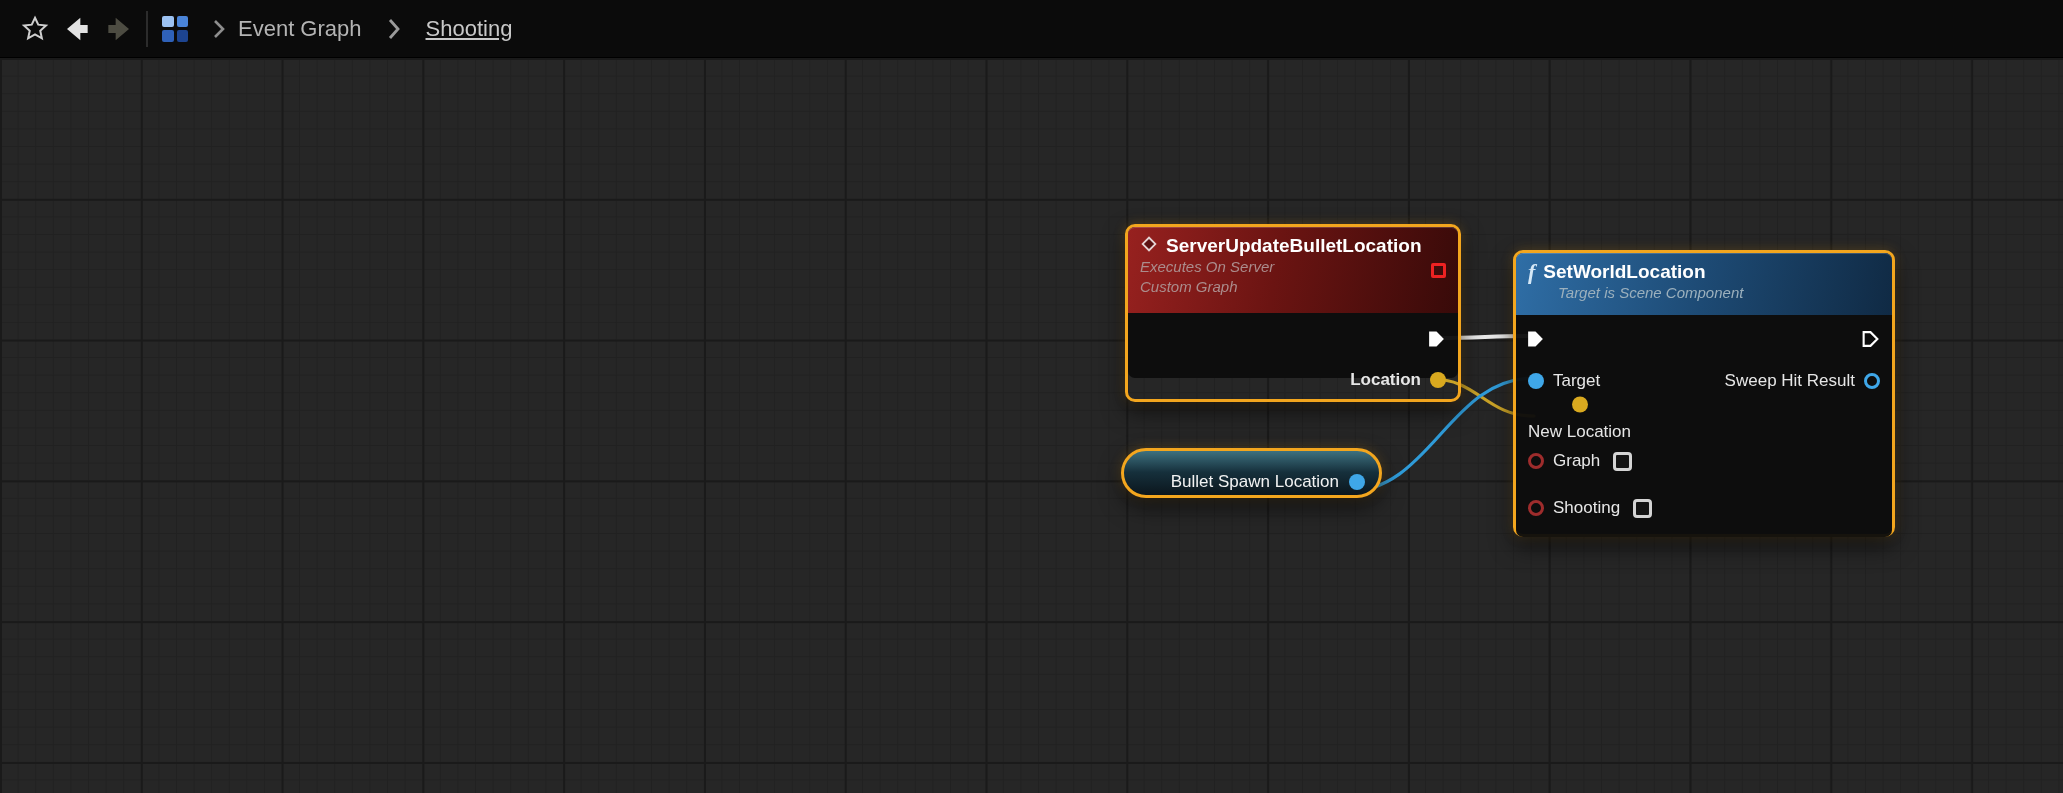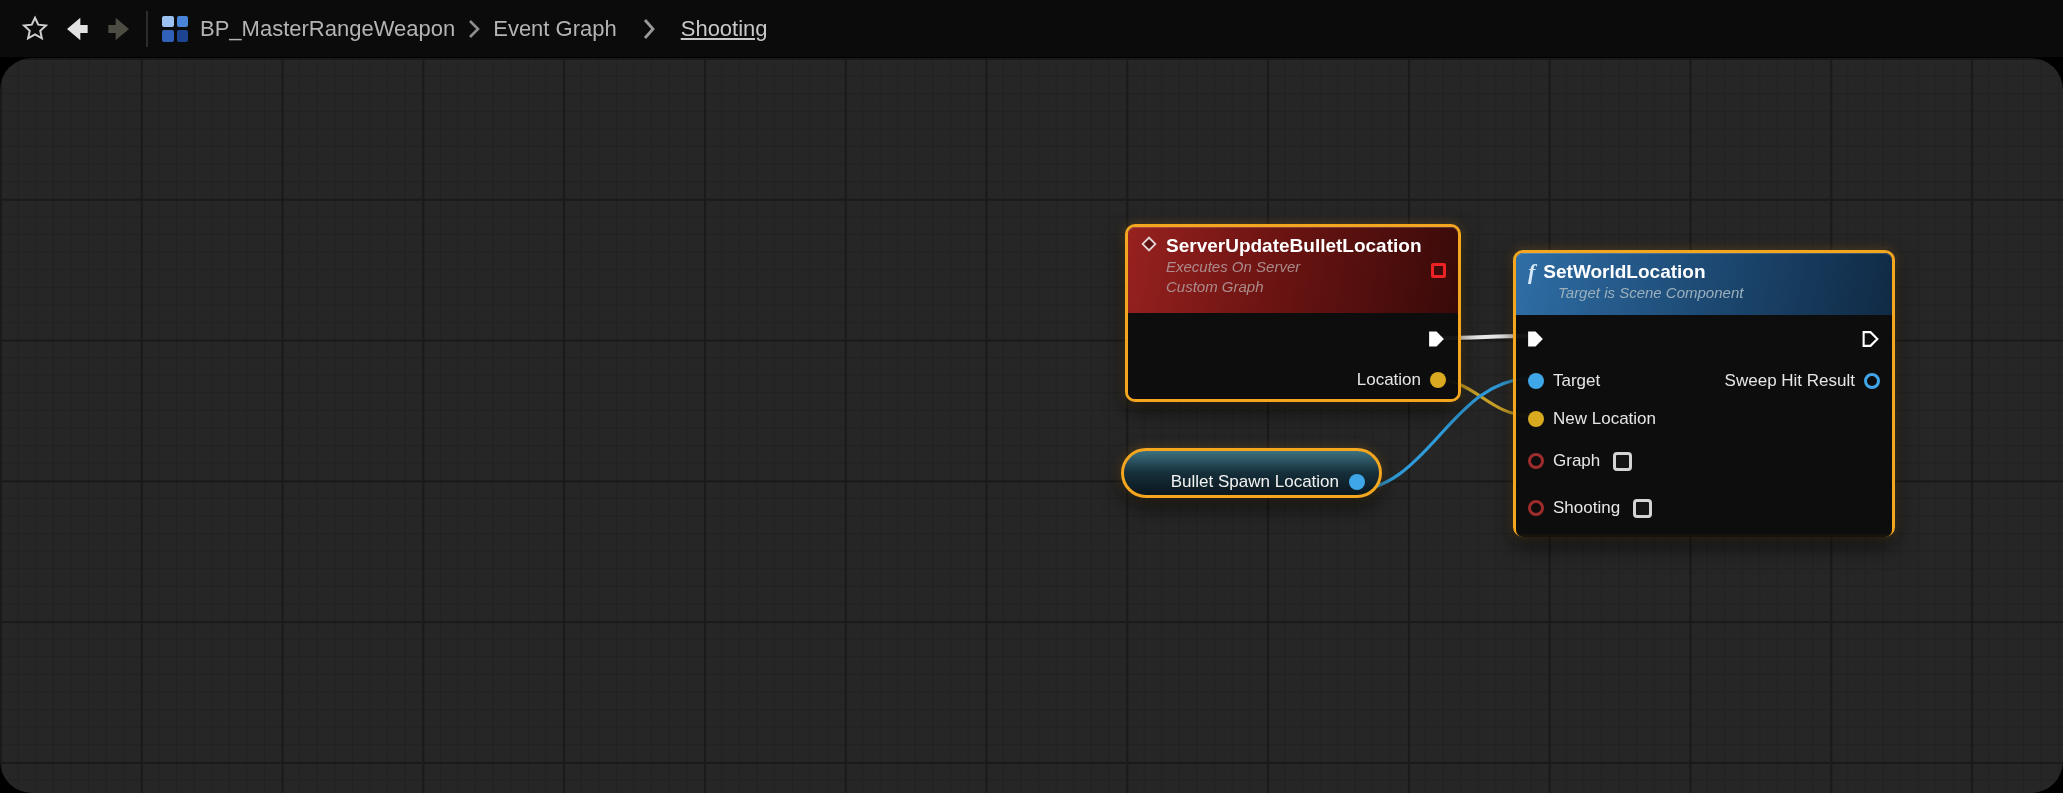--- a/index.html
+++ b/index.html
@@ -26,53 +26,52 @@
   
   .graph {
     position:relative; width:2063px; height:735px;
     background-color:#262626;
     background-image:
       linear-gradient(#1a1a1a 2px, transparent 2px),
       linear-gradient(90deg, #1a1a1a 2px, transparent 2px),
       linear-gradient(#212121 1px, transparent 1px),
       linear-gradient(90deg, #212121 1px, transparent 1px);
     background-size:140.8px 140.8px, 140.8px 140.8px, 17.6px 17.6px, 17.6px 17.6px;
-    border-radius:32px;
   }
   .wires { position:absolute; left:0; top:0; pointer-events:none; }
 
   
   .node {
     position:absolute; border:3px solid #f3a61e; border-radius:10px;
     box-shadow:0 10px 22px rgba(0,0,0,.55), 0 0 12px rgba(243,166,30,.25);
     cursor:grab;
   }
   .node-header { border-radius:7px 7px 0 0; padding:8px 12px 6px 12px; position:relative;
     box-shadow:inset 0 1px 0 rgba(255,255,255,.18); }
   .node-body { background:rgba(13,13,13,.96); border-radius:0 0 7px 7px; position:relative; height:100%; }
   .title-row { display:flex; align-items:center; gap:8px; }
   .node-title { color:#ffffff; font-size:19px; font-weight:bold; white-space:nowrap; }
-  .node-sub { font-size:15px; font-style:italic; line-height:1.3; margin-left:26px; white-space:nowrap; }
+  .node-sub { font-size:15px; font-style:italic; line-height:1.3; white-space:nowrap; }
 
   .row { position:absolute; display:flex; align-items:center; gap:9px; transform:translateY(-50%); }
   .row.in { left:12px; } .row.out { right:12px; }
   .pin-label { color:#e6e6e6; font-size:17px; white-space:nowrap; }
   .pin-circle { width:16px; height:16px; border-radius:50%; flex:0 0 auto; cursor:crosshair; }
   .p-blue   { background:#3fa7e8; }
   .p-yellow { background:#d9a91f; }
   .p-hollow-red  { width:16px; height:16px; border:3px solid #9e2c2c; background:transparent; }
   .p-hollow-blue { width:16px; height:16px; border:3px solid #3fa7e8; background:transparent; }
   .checkbox { width:19px; height:19px; border:3px solid #d4d4d4; border-radius:4px; background:#141414; margin-left:4px; cursor:pointer; }
   .execpin { display:flex; cursor:crosshair; }
 
   
   .event-node { left:1125px; top:166px; width:336px; height:178px; }
   .event-node .node-header { height:86px; background:linear-gradient(100deg,#97211f 0%,#6b1412 45%,#380a09 100%); }
   .event-node .node-sub { color:#ab8c8c; }
-  .event-node .node-body { height:86px; }
+  .event-node .node-body { height:65px;font-weight:bold; }
   .repl-badge { position:absolute; right:12px; top:36px; width:15px; height:15px; border:3px solid #ee2222; border-radius:2px; }
 
   
   .func-node { left:1513px; top:192px; width:382px; height:287px; }
   .func-node .node-header { height:62px; background:linear-gradient(100deg,#2f6ea6 0%,#1d4a74 50%,#102a44 100%); }
   .func-node .node-sub { color:#9bb0bd; margin-left:30px; }
   .func-node .node-body { height:222px; }
   .f-glyph { color:#d5e8f7; font-size:22px; font-style:italic; font-weight:bold; font-family:"Liberation Serif", serif; line-height:1; }
 
   
@@ -100,21 +99,20 @@
         <path d="M9.5 3.5 L19.5 12 L9.5 20.5 L9.5 15 L4 15 L4 9 L9.5 9 Z" fill="#4d4c42"></path>
       </svg>
   </span>
   <span class="tb-sep"></span>
   <span class="bp-grid-icon">
     <span class="bp-sq1"></span>
       <span class="bp-sq2"></span>
       <span class="bp-sq3"></span>
       <span class="bp-sq4"></span>
   </span>
-  <span class="crumb">BP_MasterRangeWeapon</span>
   <span class="chev">
     <svg width="14" height="22" viewBox="0 0 14 22">
         <path d="M3 3 L11 11 L3 19" fill="none" stroke="#8e8e8e" stroke-width="2.6"></path>
       </svg>
   </span>
   <span class="crumb">Event Graph</span>
   <span class="chev big">
     <svg width="16" height="26" viewBox="0 0 16 26">
         <path d="M4 4 L12 13 L4 22" fill="none" stroke="#9a9a9a" stroke-width="2.8"></path>
       </svg>
@@ -185,21 +183,21 @@
 
       <div class="row in" style="top:66px;">
         <span class="pin-circle p-blue"></span>
         <span class="pin-label">Target</span>
       </div>
       <div class="row out" style="top:66px;">
         <span class="pin-label">Sweep Hit Result</span>
         <span class="pin-circle p-hollow-blue"></span>
       </div>
 
-      <div class="row in" style="top:104px;">
+      <div class="row in" style="top:104px;flex-direction:column;">
         <span class="pin-circle p-yellow"></span>
         <span class="pin-label">New Location</span>
       </div>
 
       <div class="row in" style="top:146px;">
         <span class="pin-circle p-hollow-red"></span>
         <span class="pin-label">Graph</span>
         <span class="checkbox"></span>
       </div>
 

